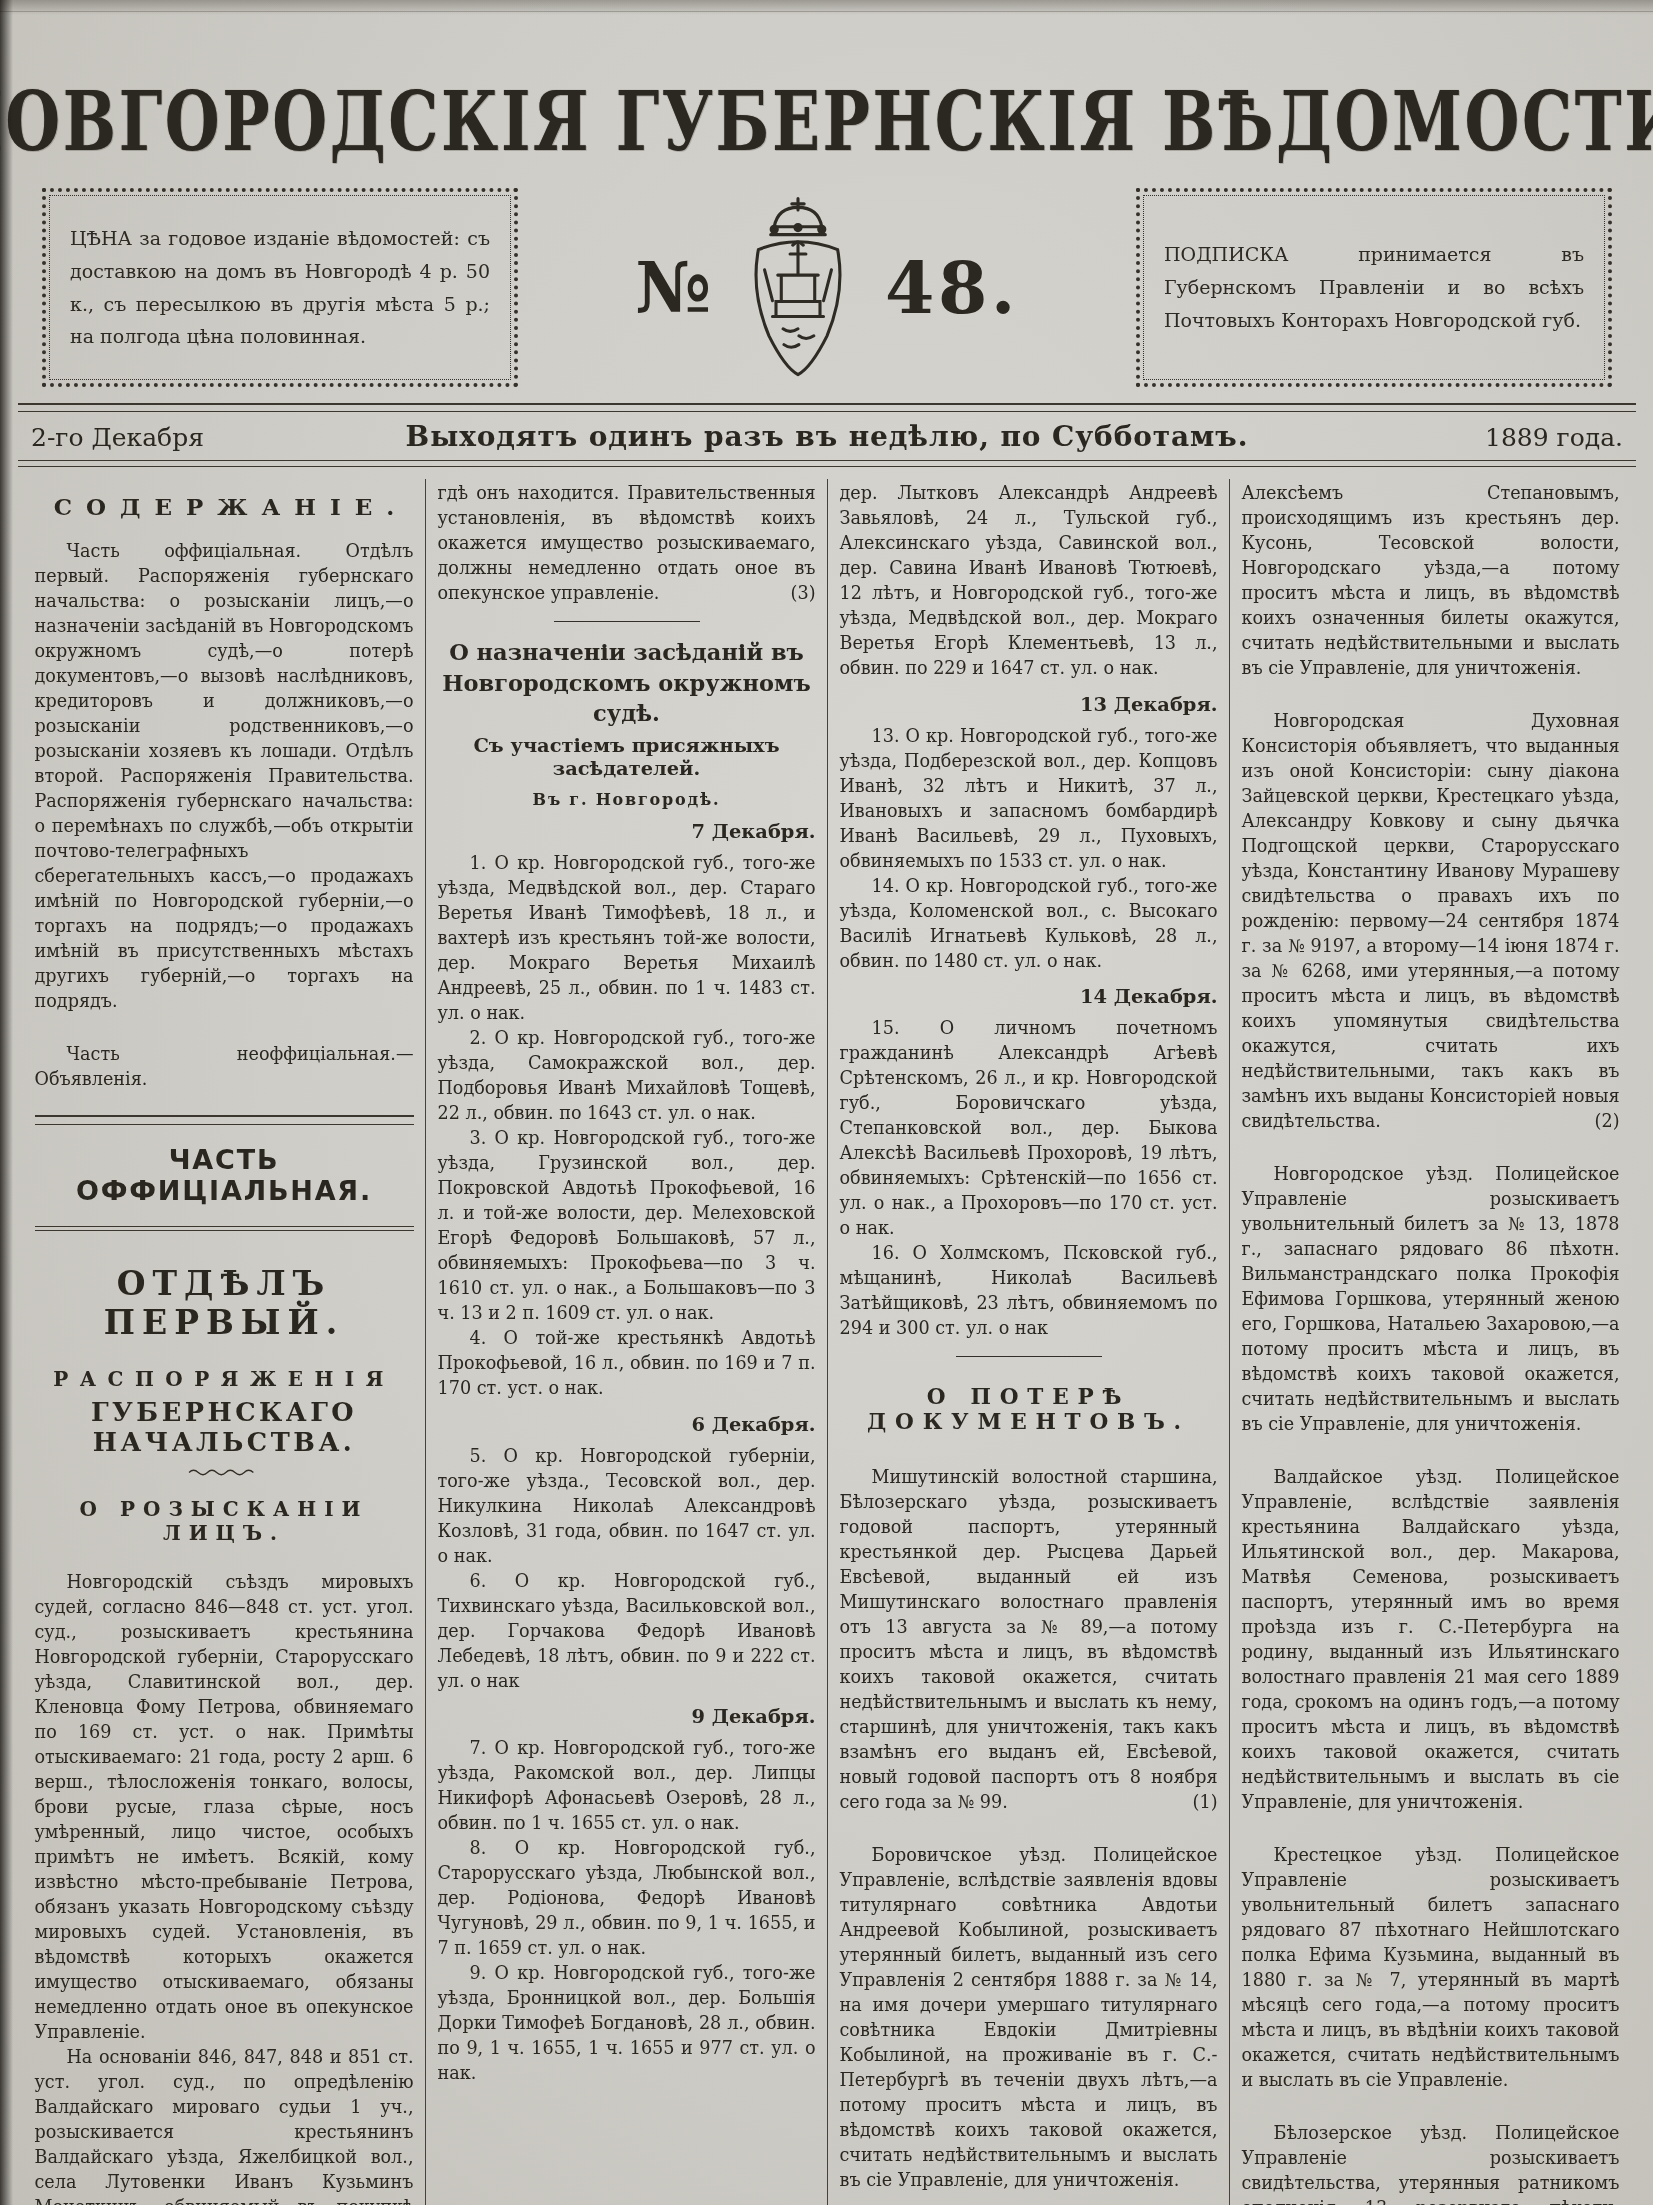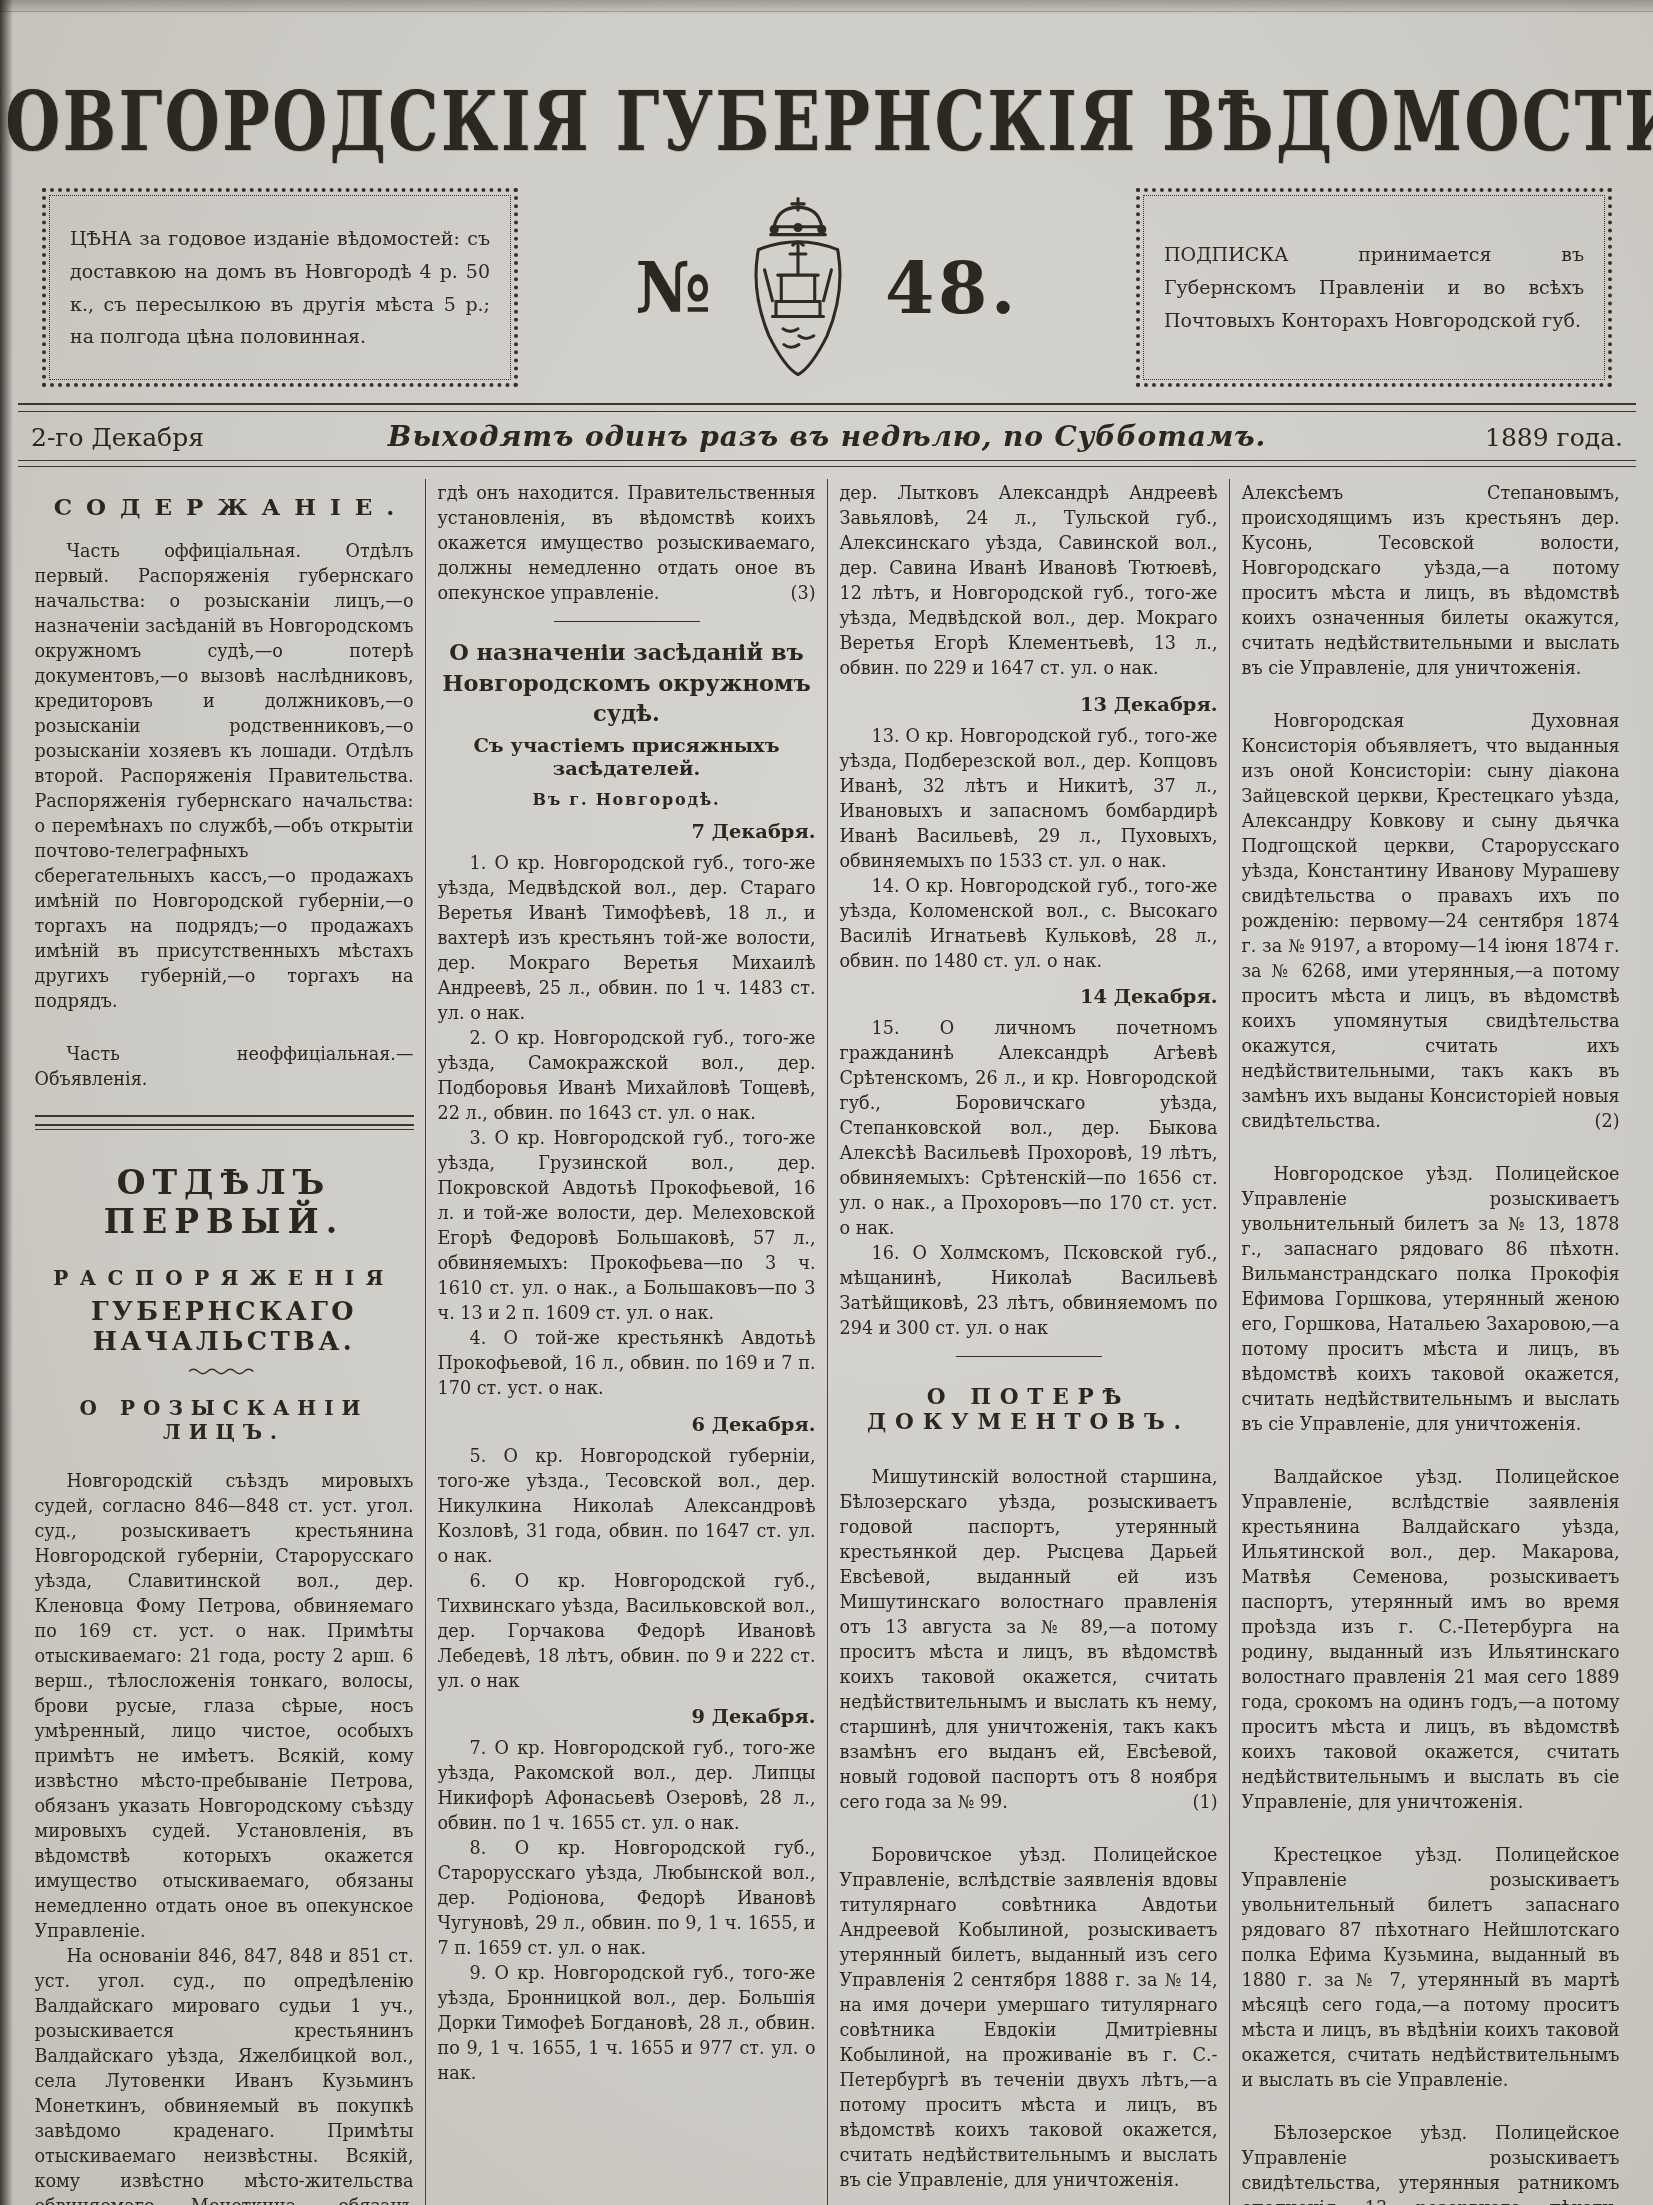--- a/index.html
+++ b/index.html
@@ -29,21 +29,21 @@
   .crest{display:block;}
 
   
   .rule2{margin:0 17.6px;height:5.7px;border-top:2.6px solid #3b362e;border-bottom:0.9px solid #3b362e;}
   .rule2.thin{border-top-width:1.3px;}
   .short-rule{width:146px;margin:15px auto;border-top:1.8px solid #332f28;}
 
   
   .dateline{display:flex;align-items:baseline;margin:8.8px 31px 6.2px 31px;}
   .dateline .dl-left{font-size:25px;flex:0 0 273px;}
-  .dateline .dl-center{flex:1 1 auto;text-align:center;font-size:28px;font-weight:bold;letter-spacing:0.9px;font-style:italic;}
+  .dateline .dl-center{flex:1 1 auto;text-align:center;font-size:28px;font-weight:bold;letter-spacing:0.9px;}
   .dateline .dl-right{font-size:25px;flex:0 0 273px;text-align:right;}
 
   
   .columns{display:grid;grid-template-columns:repeat(4,1fr);margin:11.5px 23px 0 23px;height:1799px;overflow:hidden;}
   .col{padding:2.6px 11.5px 0 11.5px;overflow:hidden;}
   .col + .col{border-left:1.3px solid #46413a;}
 
   .col p{margin:0;font-size:17.6px;line-height:25px;text-align:justify;text-indent:32px;hyphens:none;}
   .col p.cont{text-indent:0;}
   .col p.gap{margin-top:28px;}
@@ -117,20 +117,21 @@
 
   <div class="rule2 thin"></div>
 
   <main class="columns">
 
     <section class="col">
       <h2 class="h-contents">СОДЕРЖАНІЕ.</h2>
       <p>Часть оффиціальная. Отдѣлъ первый. Распоряженія губернскаго начальства: о розысканіи лицъ,—о назначеніи засѣданій въ Новгородскомъ окружномъ судѣ,—о потерѣ документовъ,—о вызовѣ наслѣдниковъ, кредиторовъ и должниковъ,—о розысканіи родственниковъ,—о розысканіи хозяевъ къ лошади. Отдѣлъ второй. Распоряженія Правительства. Распоряженія губернскаго начальства: о перемѣнахъ по службѣ,—объ открытіи почтово-телеграфныхъ сберегательныхъ кассъ,—о продажахъ имѣній по Новгородской губерніи,—о торгахъ на подрядъ;—о продажахъ имѣній въ присутственныхъ мѣстахъ другихъ губерній,—о торгахъ на подрядъ.</p>
       <p class="gap">Часть неоффиціальная.—Объявленія.</p>
       <div class="sec-rules-top"></div>
+      <h2 class="h-section">ЧАСТЬ ОФФИЦІАЛЬНАЯ.</h2>
       <div class="sec-rules-bot"></div>
       <h2 class="h-division">ОТДѢЛЪ ПЕРВЫЙ.</h2>
       <h3 class="h-orders1">РАСПОРЯЖЕНІЯ</h3>
       <h3 class="h-orders2">ГУБЕРНСКАГО НАЧАЛЬСТВА.</h3>
       <svg class="squiggle" width="75" height="7" viewBox="0 0 170 16">
           <path d="M4 8 q10 -10 21 0 t21 0 t21 0 t21 0 t21 0 t21 0 t21 0" stroke="#322e27" stroke-width="3" fill="none"></path>
         </svg>
       <h3 class="h-search">О РОЗЫСКАНІИ ЛИЦЪ.</h3>
       <p>Новгородскій съѣздъ мировыхъ судей, согласно 846—848 ст. уст. угол. суд., розыскиваетъ крестьянина Новгородской губерніи, Старорусскаго уѣзда, Славитинской вол., дер. Кленовца Фому Петрова, обвиняемаго по 169 ст. уст. о нак. Примѣты отыскиваемаго: 21 года, росту 2 арш. 6 верш., тѣлосложенія тонкаго, волосы, брови русые, глаза сѣрые, носъ умѣренный, лицо чистое, особыхъ примѣтъ не имѣетъ. Всякій, кому извѣстно мѣсто-пребываніе Петрова, обязанъ указать Новгородскому съѣзду мировыхъ судей. Установленія, въ вѣдомствѣ которыхъ окажется имущество отыскиваемаго, обязаны немедленно отдать оное въ опекунское Управленіе.</p>
       <p><span>На основаніи 846, 847, 848 и 851 ст. уст. угол. суд., по опредѣленію Валдайскаго мироваго судьи 1 уч., розыскивается крестьянинъ Валдайскаго уѣзда, Яжелбицкой вол., села Лутовенки Иванъ Кузьминъ Монеткинъ, обвиняемый въ покупкѣ завѣдомо краденаго. Примѣты отыскиваемаго неизвѣстны. Всякій, кому извѣстно мѣсто-жительства обвиняемаго Монеткина, обязанъ указать гдѣ онъ находится. Правительственныя же установленія, въ вѣдомствѣ коихъ окажется имущество обвиняемаго, должны тотъ-часъ отдать таковое въ опекунское управленіе.</span></p>

